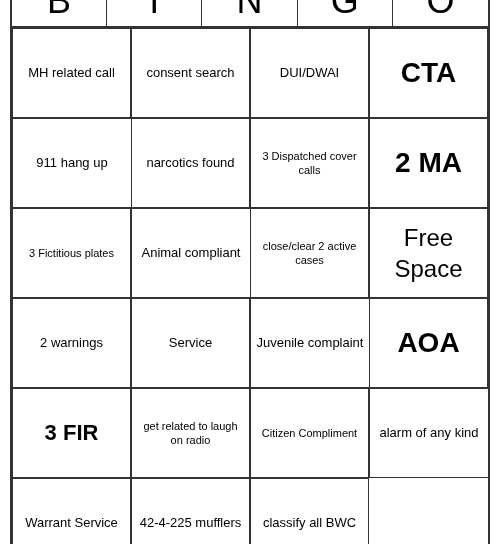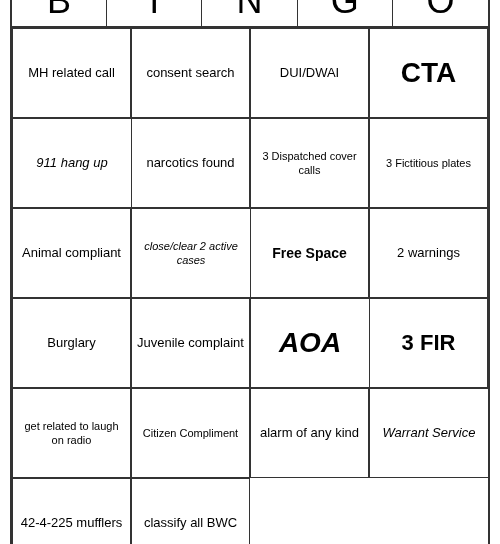--- a/index.html
+++ b/index.html
@@ -55,40 +55,39 @@
       justify-content: center;
       text-align: center;
       padding: 4px;
       min-height: 90px;
       font-size: 13px;
       line-height: 1.3;
     }
 
     .bingo-cell:nth-child(5n) {
       border-right: none;
-      font-style: italic;
     }
 
     .bingo-cell.large-text {
       font-size: 28px;
       font-weight: bold;
     }
 
     .bingo-cell.medium-text {
       font-size: 22px;
       font-weight: bold;
     }
 
     .bingo-cell.small-text {
       font-size: 11px;
     }
 
     .bingo-cell.free-space {
-      font-size: 14px;
-      font-weight: bold;
+      font-size: 24px;
+      font-weight: normal;
     }
   </style>
 </head>
 <body>
 
 <div class="bingo-card">
   <div class="bingo-header">
   <div class="bingo-letter">B</div>
       <div class="bingo-letter">I</div>
       <div class="bingo-letter">N</div>
@@ -96,26 +95,27 @@
       <div class="bingo-letter">O</div>
     </div>
   <div class="bingo-grid">
   <div class="bingo-cell">MH related call</div>
       <div class="bingo-cell">consent search</div>
       <div class="bingo-cell">DUI/DWAI</div>
       <div class="bingo-cell large-text">CTA</div>
       <div class="bingo-cell">911 hang up</div>
       <div class="bingo-cell">narcotics found</div>
       <div class="bingo-cell small-text">3 Dispatched cover calls</div>
+      <div class="bingo-cell large-text">2 MA</div>
       <div class="bingo-cell small-text">3 Fictitious plates</div>
       <div class="bingo-cell">Animal compliant</div>
       <div class="bingo-cell small-text">close/clear 2 active cases</div>
       <div class="bingo-cell free-space">Free Space</div>
       <div class="bingo-cell">2 warnings</div>
-      <div class="bingo-cell">Burglary</div>
+      <div class="bingo-cell">Service</div>
       <div class="bingo-cell">Juvenile complaint</div>
       <div class="bingo-cell large-text">AOA</div>
       <div class="bingo-cell medium-text">3 FIR</div>
       <div class="bingo-cell small-text">get related to laugh on radio</div>
       <div class="bingo-cell small-text">Citizen Compliment</div>
       <div class="bingo-cell">alarm of any kind</div>
       <div class="bingo-cell">Warrant Service</div>
       <div class="bingo-cell">42-4-225 mufflers</div>
       <div class="bingo-cell">classify all BWC</div>
     </div>

